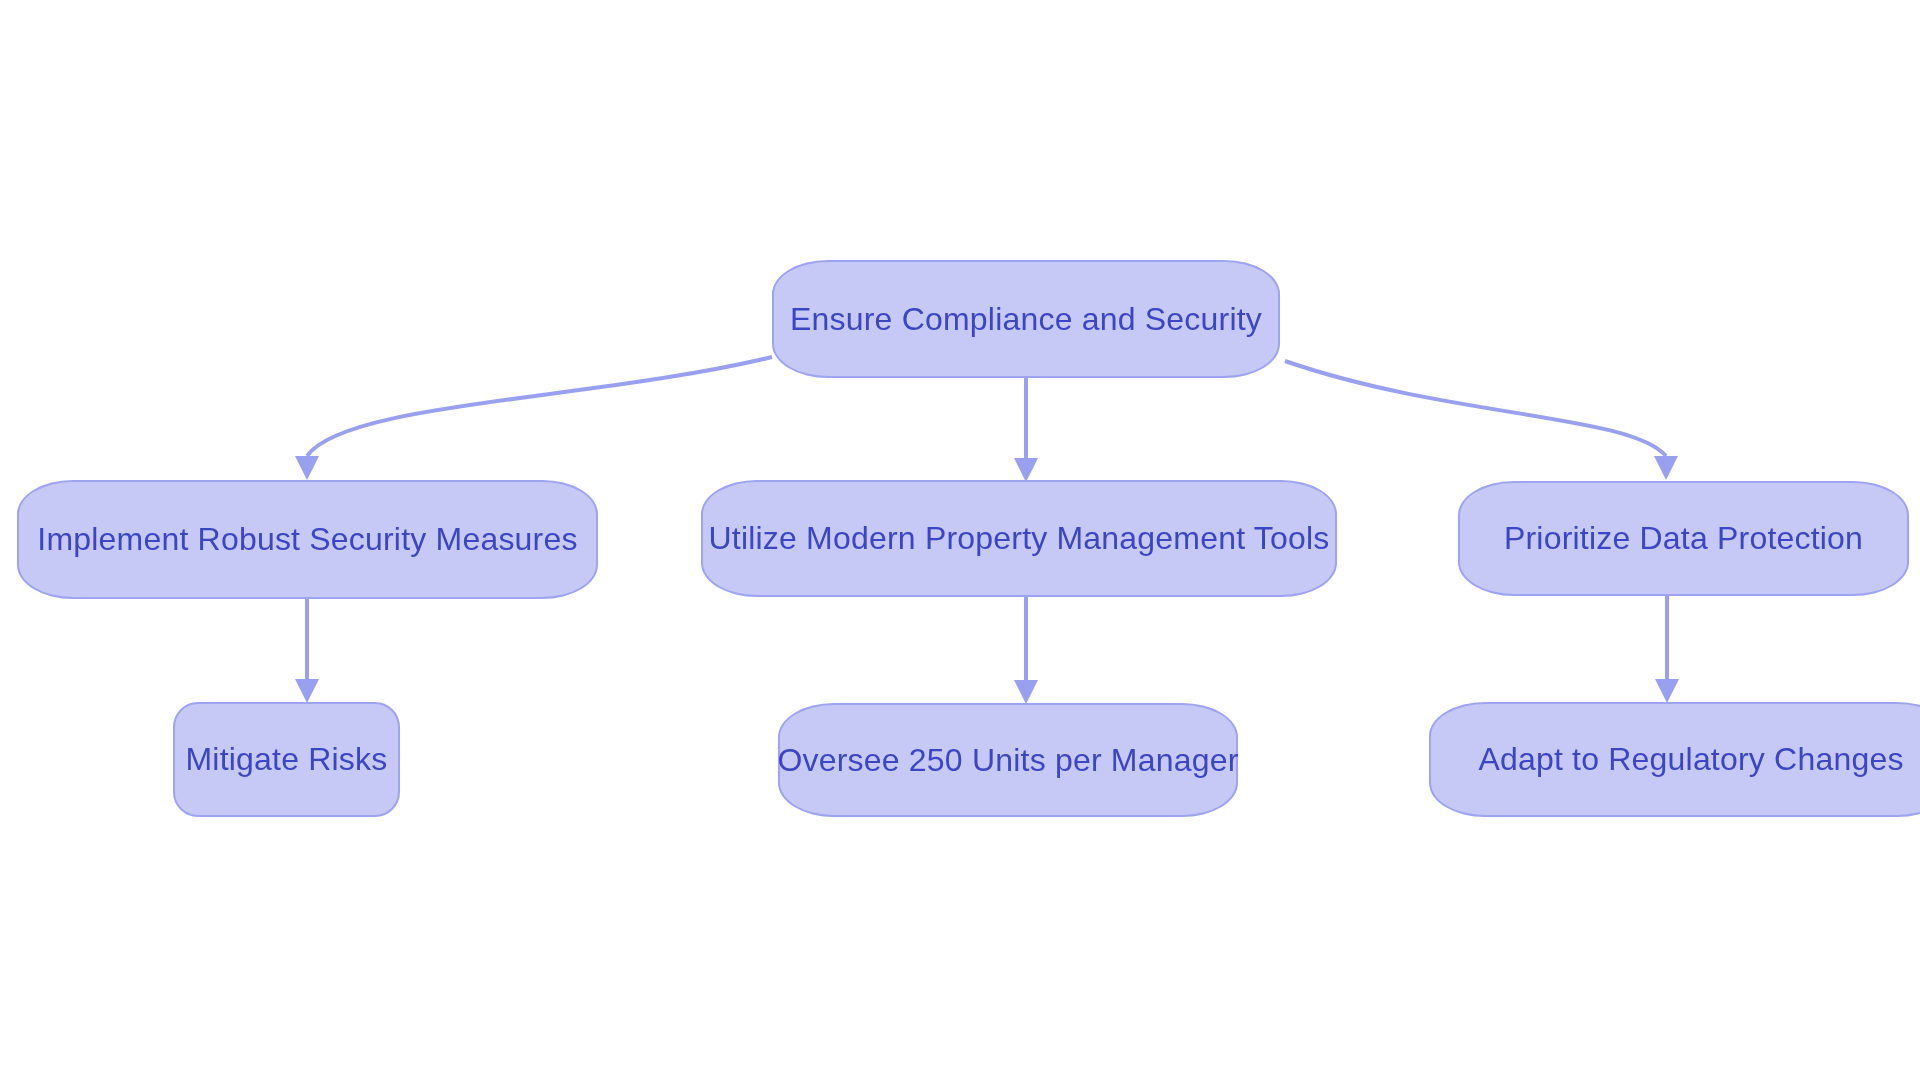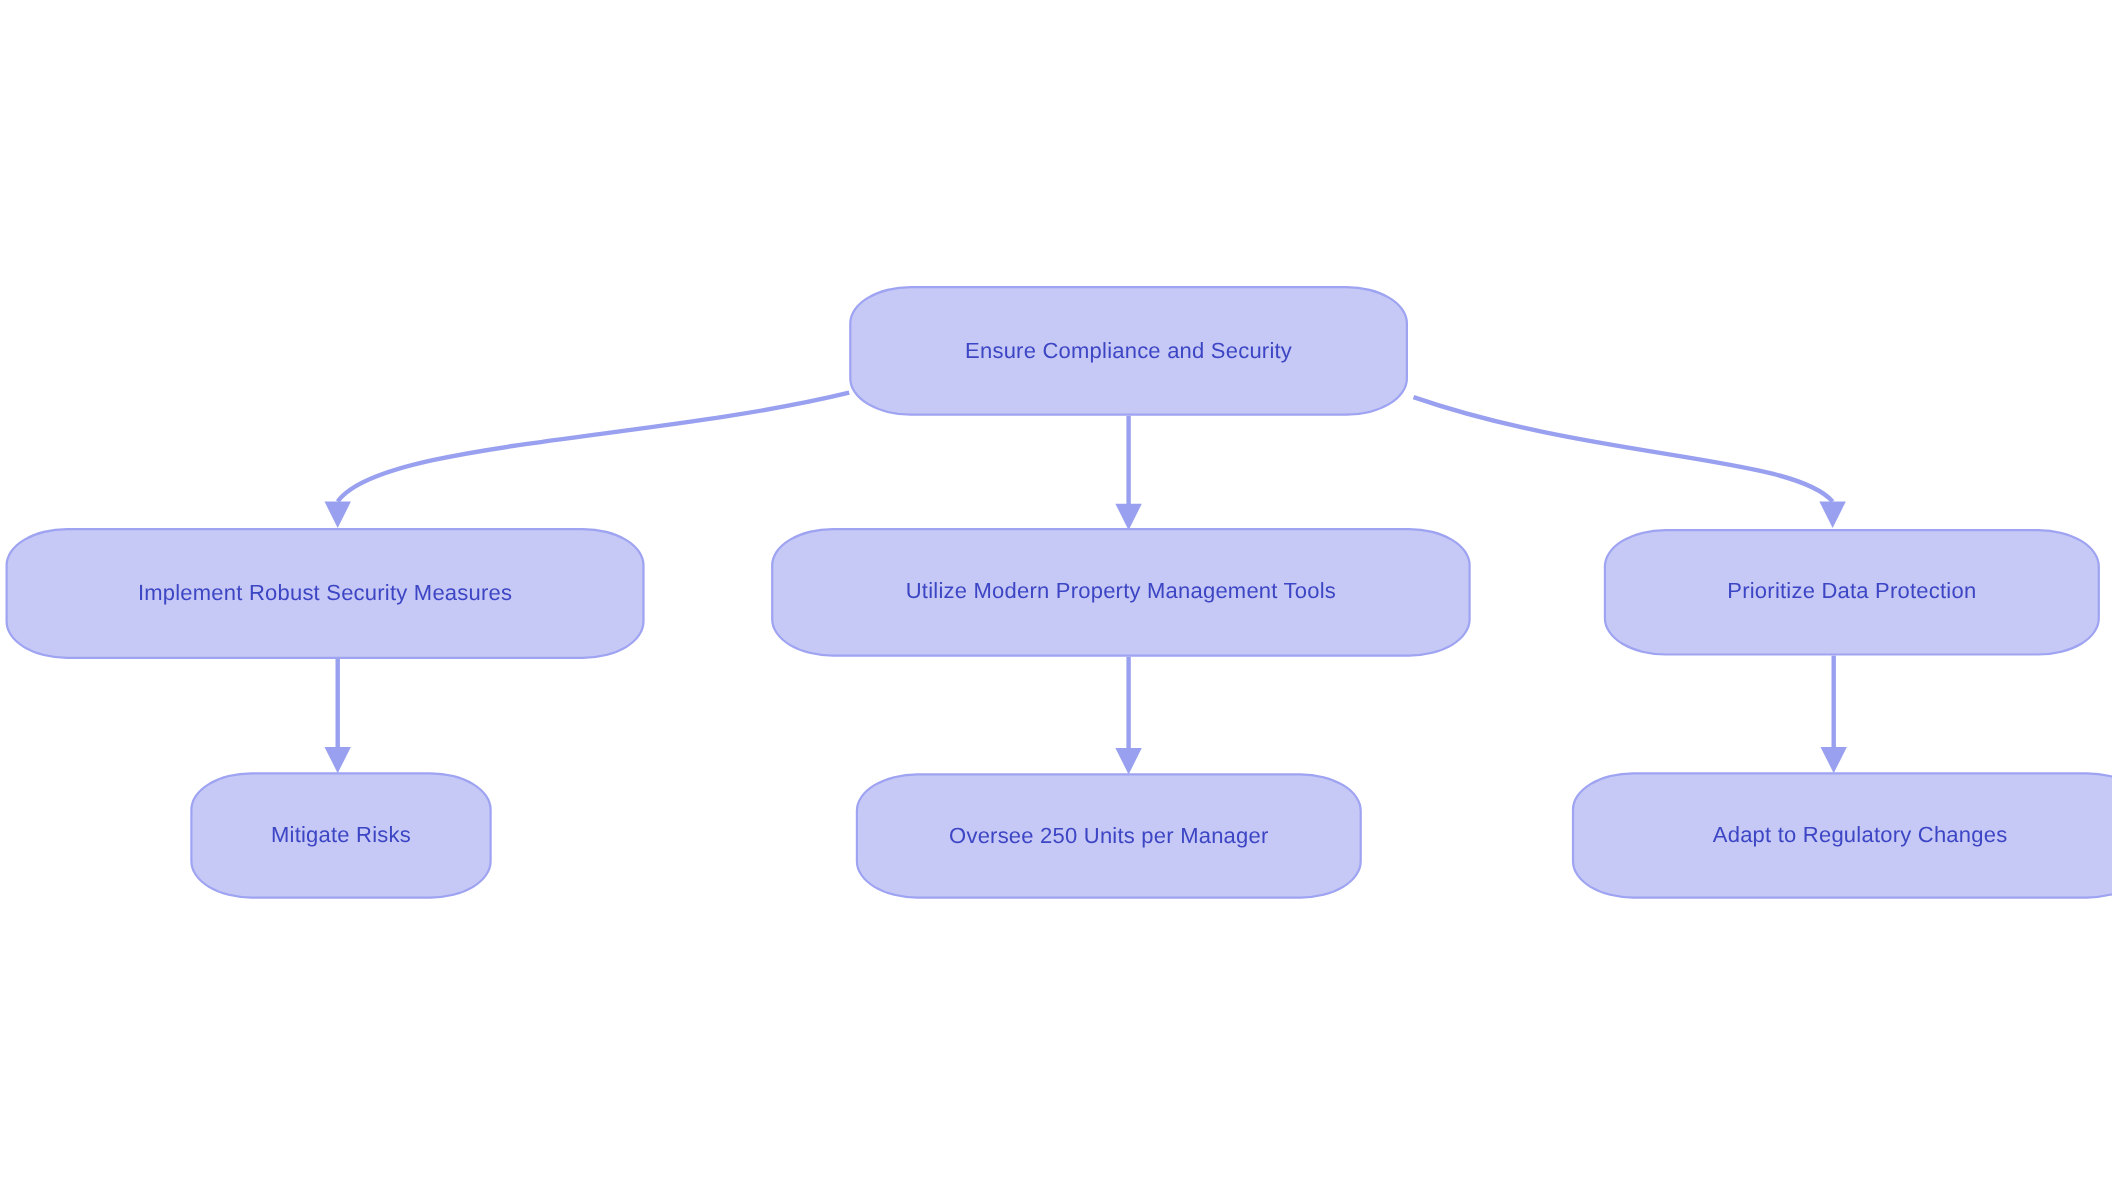--- a/index.html
+++ b/index.html
@@ -34,30 +34,30 @@
   .edge-arrow { fill: var(--edge); stroke: none; }
   .node {
     position: absolute;
     display: flex;
     align-items: center;
     justify-content: center;
     background: var(--node-fill);
     border: 2px solid var(--node-border);
     border-radius: 56px / 34px;
     color: var(--text);
-    font-size: 20px;
+    font-size: 32px;
     letter-spacing: 0.2px;
     white-space: nowrap;
     text-align: center;
   }
   .n-root     { left: 772px;  top: 260px; width: 508px; height: 118px; }
-  .n-security { left: 5px;   top: 480px; width: 581px; height: 119px; }
+  .n-security { left: 17px;   top: 480px; width: 581px; height: 119px; }
   .n-tools    { left: 701px;  top: 480px; width: 636px; height: 117px; }
   .n-data     { left: 1458px; top: 481px; width: 451px; height: 115px; }
-  .n-risks    { left: 173px;  top: 702px; width: 274px; height: 115px; }
+  .n-risks    { left: 173px;  top: 702px; width: 227px; height: 115px; border-radius: 25px; }
   .n-units    { left: 778px;  top: 703px; width: 460px; height: 114px; }
   .n-changes  { left: 1429px; top: 702px; width: 524px; height: 115px; text-align: center; }
 </style>
 </head>
 <body>
 
 <div class="canvas">
 
   <svg class="edges-layer" width="1920" height="1083" viewBox="0 0 1920 1083" xmlns="http://www.w3.org/2000/svg">
 

